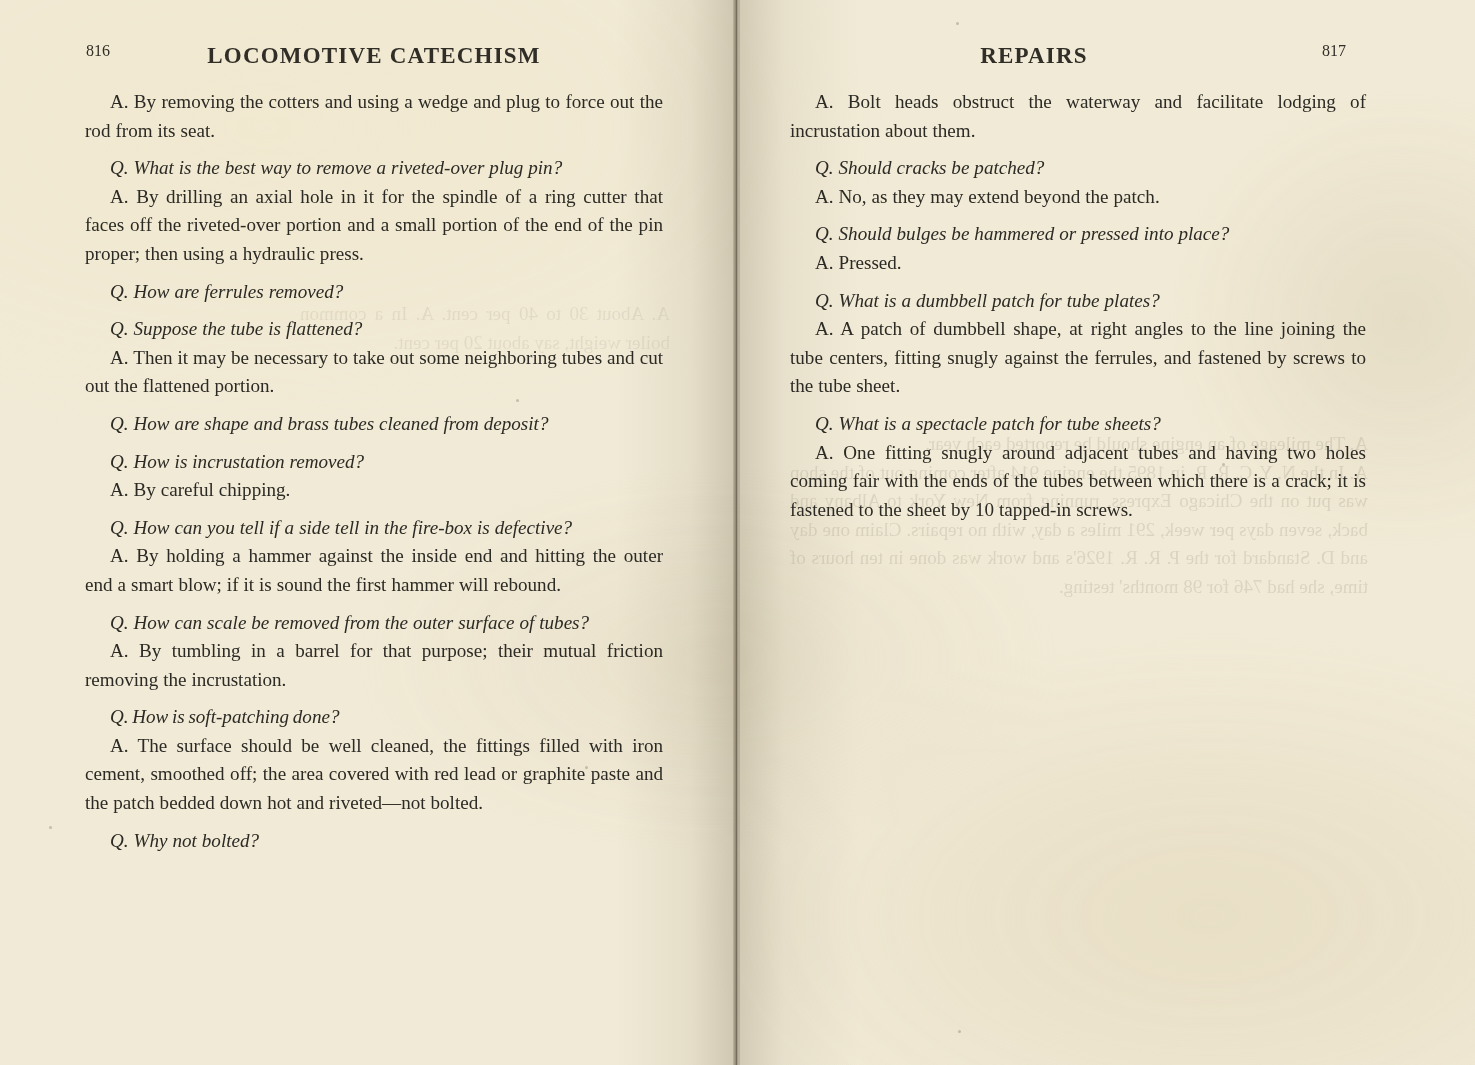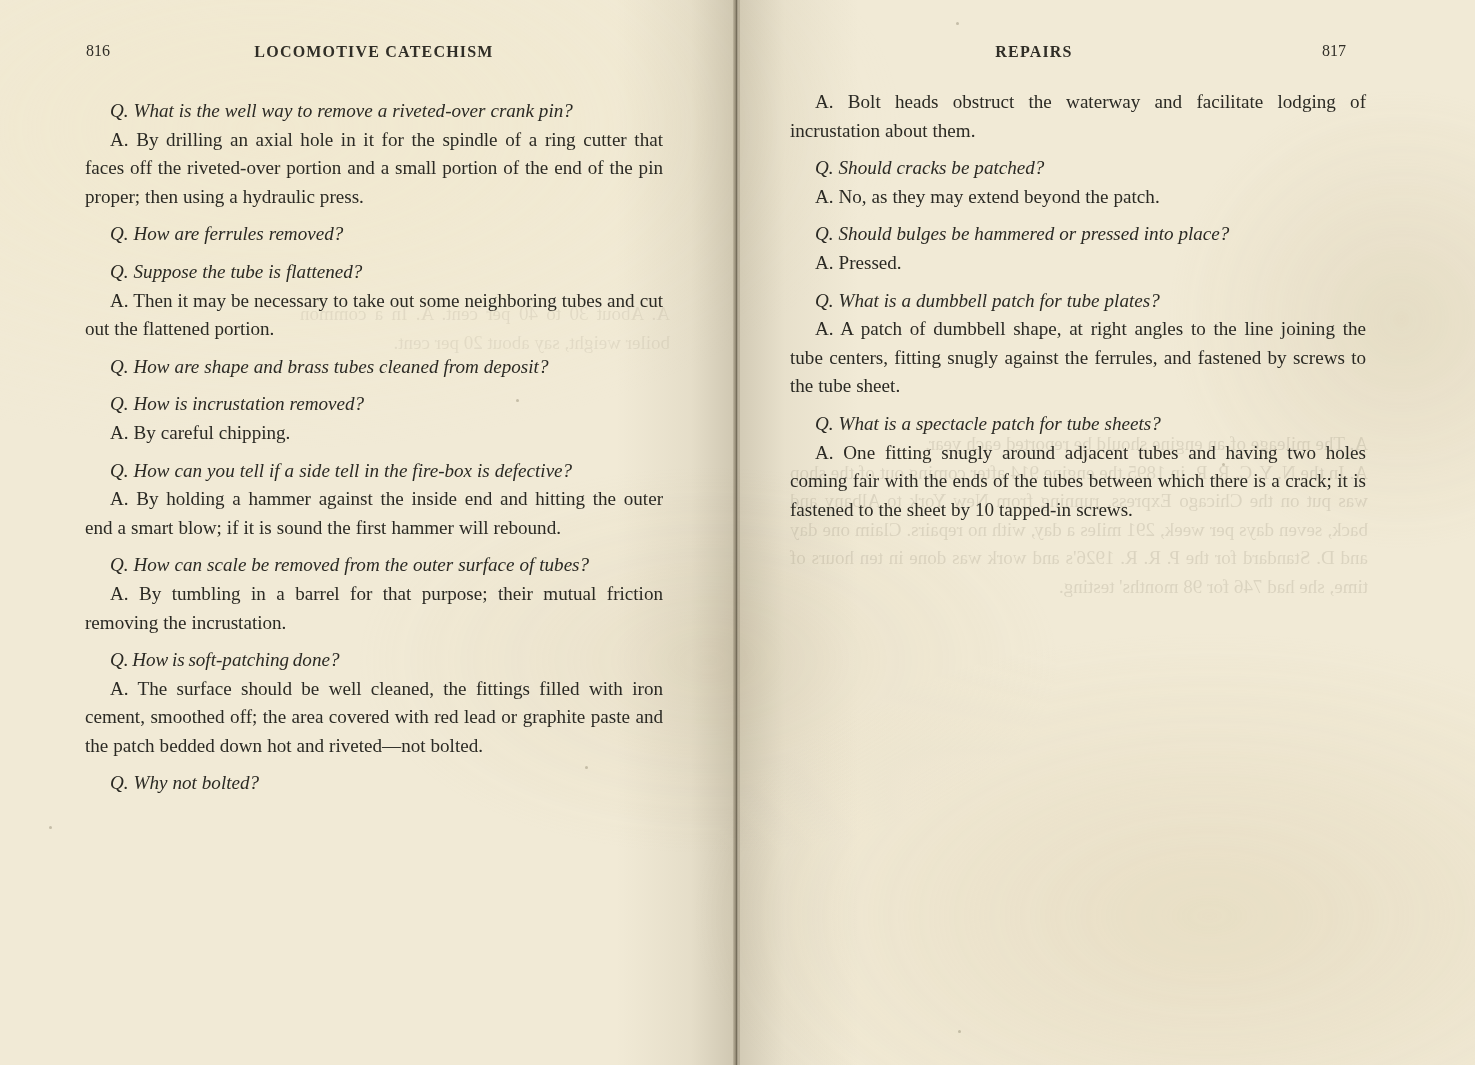--- a/index.html
+++ b/index.html
@@ -88,21 +88,21 @@
     z-index: 5;
   }
   #col-left  { left: 85px;  top: 88px; width: 578px; }
   #col-right { left: 790px; top: 88px; width: 576px; }
 
   
   .runhead {
     position: absolute;
     z-index: 6;
     top: 44px;
-    font-size: 16px;
+    font-size: 23px;
     line-height: 1;
     font-weight: 700;
     letter-spacing: .9px;
     color: #302e27;
     white-space: nowrap;
   }
   .folio {
     position: absolute;
     z-index: 6;
     top: 43px;
@@ -186,21 +186,22 @@
     <span class="smallcaps">LOCOMOTIVE CATECHISM</span>
   </div>
 
   <div class="runhead" id="head-right">
     <span class="smallcaps">REPAIRS</span>
   </div>
 
   <div class="folio" id="folio-right">817</div>
 
   <div class="col" id="col-left">
-      <p class="para q gap">Q. What is the well way to remove a riveted-over crank pin?</p>
+      <p class="para a">A. By removing the cotters and using a wedge and plug to force out the rod from its seat.</p>
+      <p class="para q gap">Q. What is the best way to remove a riveted-over plug pin?</p>
       <p class="para a">A. By drilling an axial hole in it for the spindle of a ring cutter that faces off the riveted-over portion and a small portion of the end of the pin proper; then using a hydraulic press.</p>
       <p class="para q gap">Q. How are ferrules removed?</p>
       <p class="para q gap">Q. Suppose the tube is flattened?</p>
       <p class="para a">A. Then it may be necessary to take out some neighboring tubes and cut out the flattened portion.</p>
       <p class="para q gap">Q. How are shape and brass tubes cleaned from deposit?</p>
       <p class="para q gap">Q. How is incrustation removed?</p>
       <p class="para a">A. By careful chipping.</p>
       <p class="para q gap">Q. How can you tell if a side tell in the fire-box is defective?</p>
       <p class="para a">A. By holding a hammer against the inside end and hitting the outer end a smart blow; if it is sound the first hammer will rebound.</p>
       <p class="para q gap">Q. How can scale be removed from the outer surface of tubes?</p>

